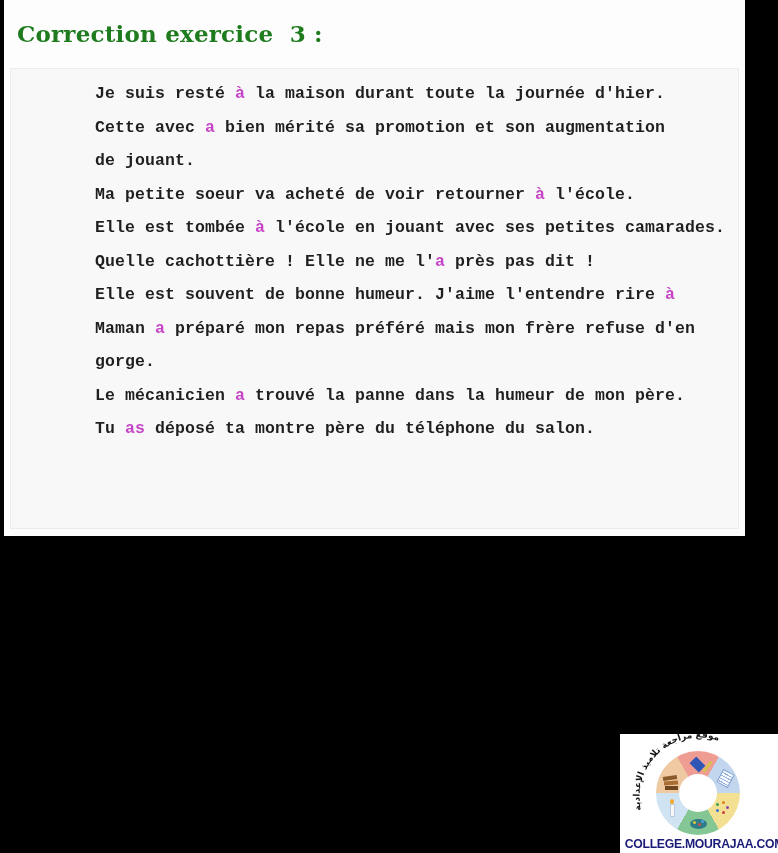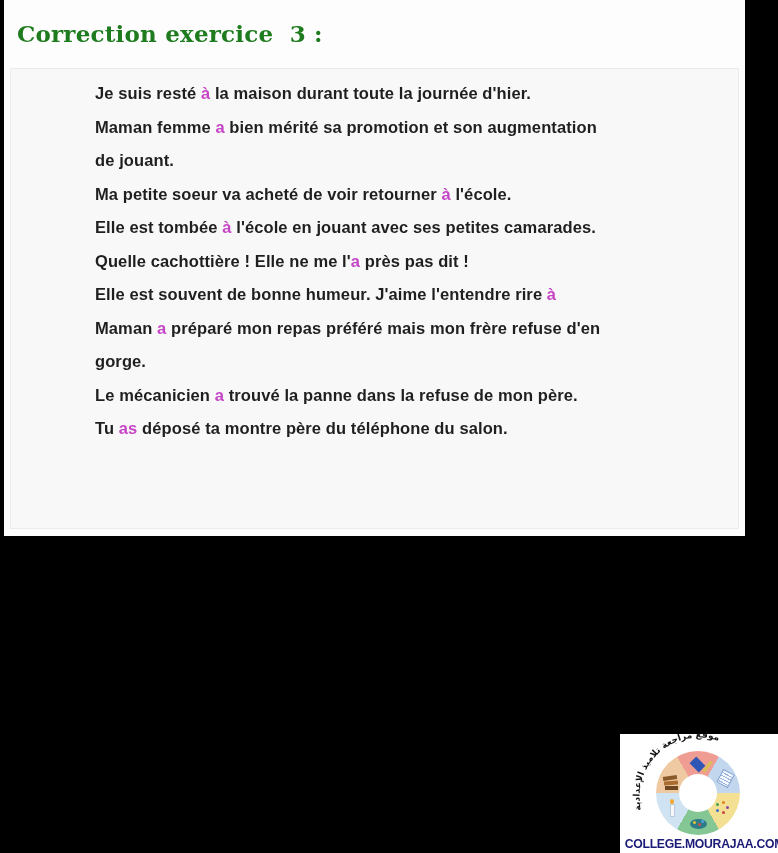--- a/index.html
+++ b/index.html
@@ -19,21 +19,21 @@
     font-family:"DejaVu Serif","Liberation Serif",serif;
     font-weight:bold;font-size:23px;color:#1e7b1e;
     white-space:pre;letter-spacing:0.2px;
   }
   .text-block{
     position:absolute;left:6px;top:68px;width:729px;height:461px;
     background:#f8f8f8;border:1px solid #ececec;box-sizing:border-box;
     padding:8px 0 0 84px;
   }
   .sentence-line{
-    font-family:Liberation Sans, sans-serif;
+    font-family:Liberation Mono, monospace;
     font-weight:bold;font-size:16.5px;color:#1f1f1f;
     line-height:33.5px;white-space:pre;letter-spacing:0.1px;
   }
   .sentence-line .hl{color:#c645c6;}
 
   
   .logo-box{
     position:absolute;left:620px;top:734px;width:158px;height:119px;
     background:#ffffff;
   }
@@ -78,29 +78,29 @@
 </head>
 <body>
 
 <div class="content-panel">
 
   <div class="page-title">Correction exercice  3 :</div>
 
   <div class="text-block">
     <div>
         <div class="sentence-line"><span>Je suis resté </span><span class="hl">à</span><span> la maison durant toute la journée d'hier.</span></div>
-        <div class="sentence-line"><span>Maman femme </span><span class="hl">a</span><span> bien mérité sa promotion et son augmentation</span></div>
+        <div class="sentence-line"><span>Cette avec </span><span class="hl">a</span><span> bien mérité sa promotion et son augmentation</span></div>
         <div class="sentence-line"><span>de jouant.</span></div>
         <div class="sentence-line"><span>Ma petite soeur va acheté de voir retourner </span><span class="hl">à</span><span> l'école.</span></div>
         <div class="sentence-line"><span>Elle est tombée </span><span class="hl">à</span><span> l'école en jouant avec ses petites camarades.</span></div>
         <div class="sentence-line"><span>Quelle cachottière ! Elle ne me l'</span><span class="hl">a</span><span> près pas dit !</span></div>
         <div class="sentence-line"><span>Elle est souvent de bonne humeur. J'aime l'entendre rire </span><span class="hl">à</span></div>
         <div class="sentence-line"><span>Maman </span><span class="hl">a</span><span> préparé mon repas préféré mais mon frère refuse d'en</span></div>
         <div class="sentence-line"><span>gorge.</span></div>
-        <div class="sentence-line"><span>Le mécanicien </span><span class="hl">a</span><span> trouvé la panne dans la refuse de mon père.</span></div>
+        <div class="sentence-line"><span>Le mécanicien </span><span class="hl">a</span><span> trouvé la panne dans la humeur de mon père.</span></div>
         <div class="sentence-line"><span>Tu </span><span class="hl">as</span><span> déposé ta montre père du téléphone du salon.</span></div>
       </div>
   </div>
 </div>
 
 <div class="logo-box">
 
   <div class="logo-ring" style="background: conic-gradient(from -30deg, rgb(239, 157, 147) 0deg, rgb(239, 157, 147) 60deg, rgb(194, 214, 238) 60deg, rgb(194, 214, 238) 120deg, rgb(243, 224, 146) 120deg, rgb(243, 224, 146) 180deg, rgb(132, 199, 149) 180deg, rgb(132, 199, 149) 240deg, rgb(207, 227, 243) 240deg, rgb(207, 227, 243) 300deg, rgb(238, 201, 162) 300deg, rgb(238, 201, 162) 360deg);"></div>
   <div class="logo-hole"></div>
 

